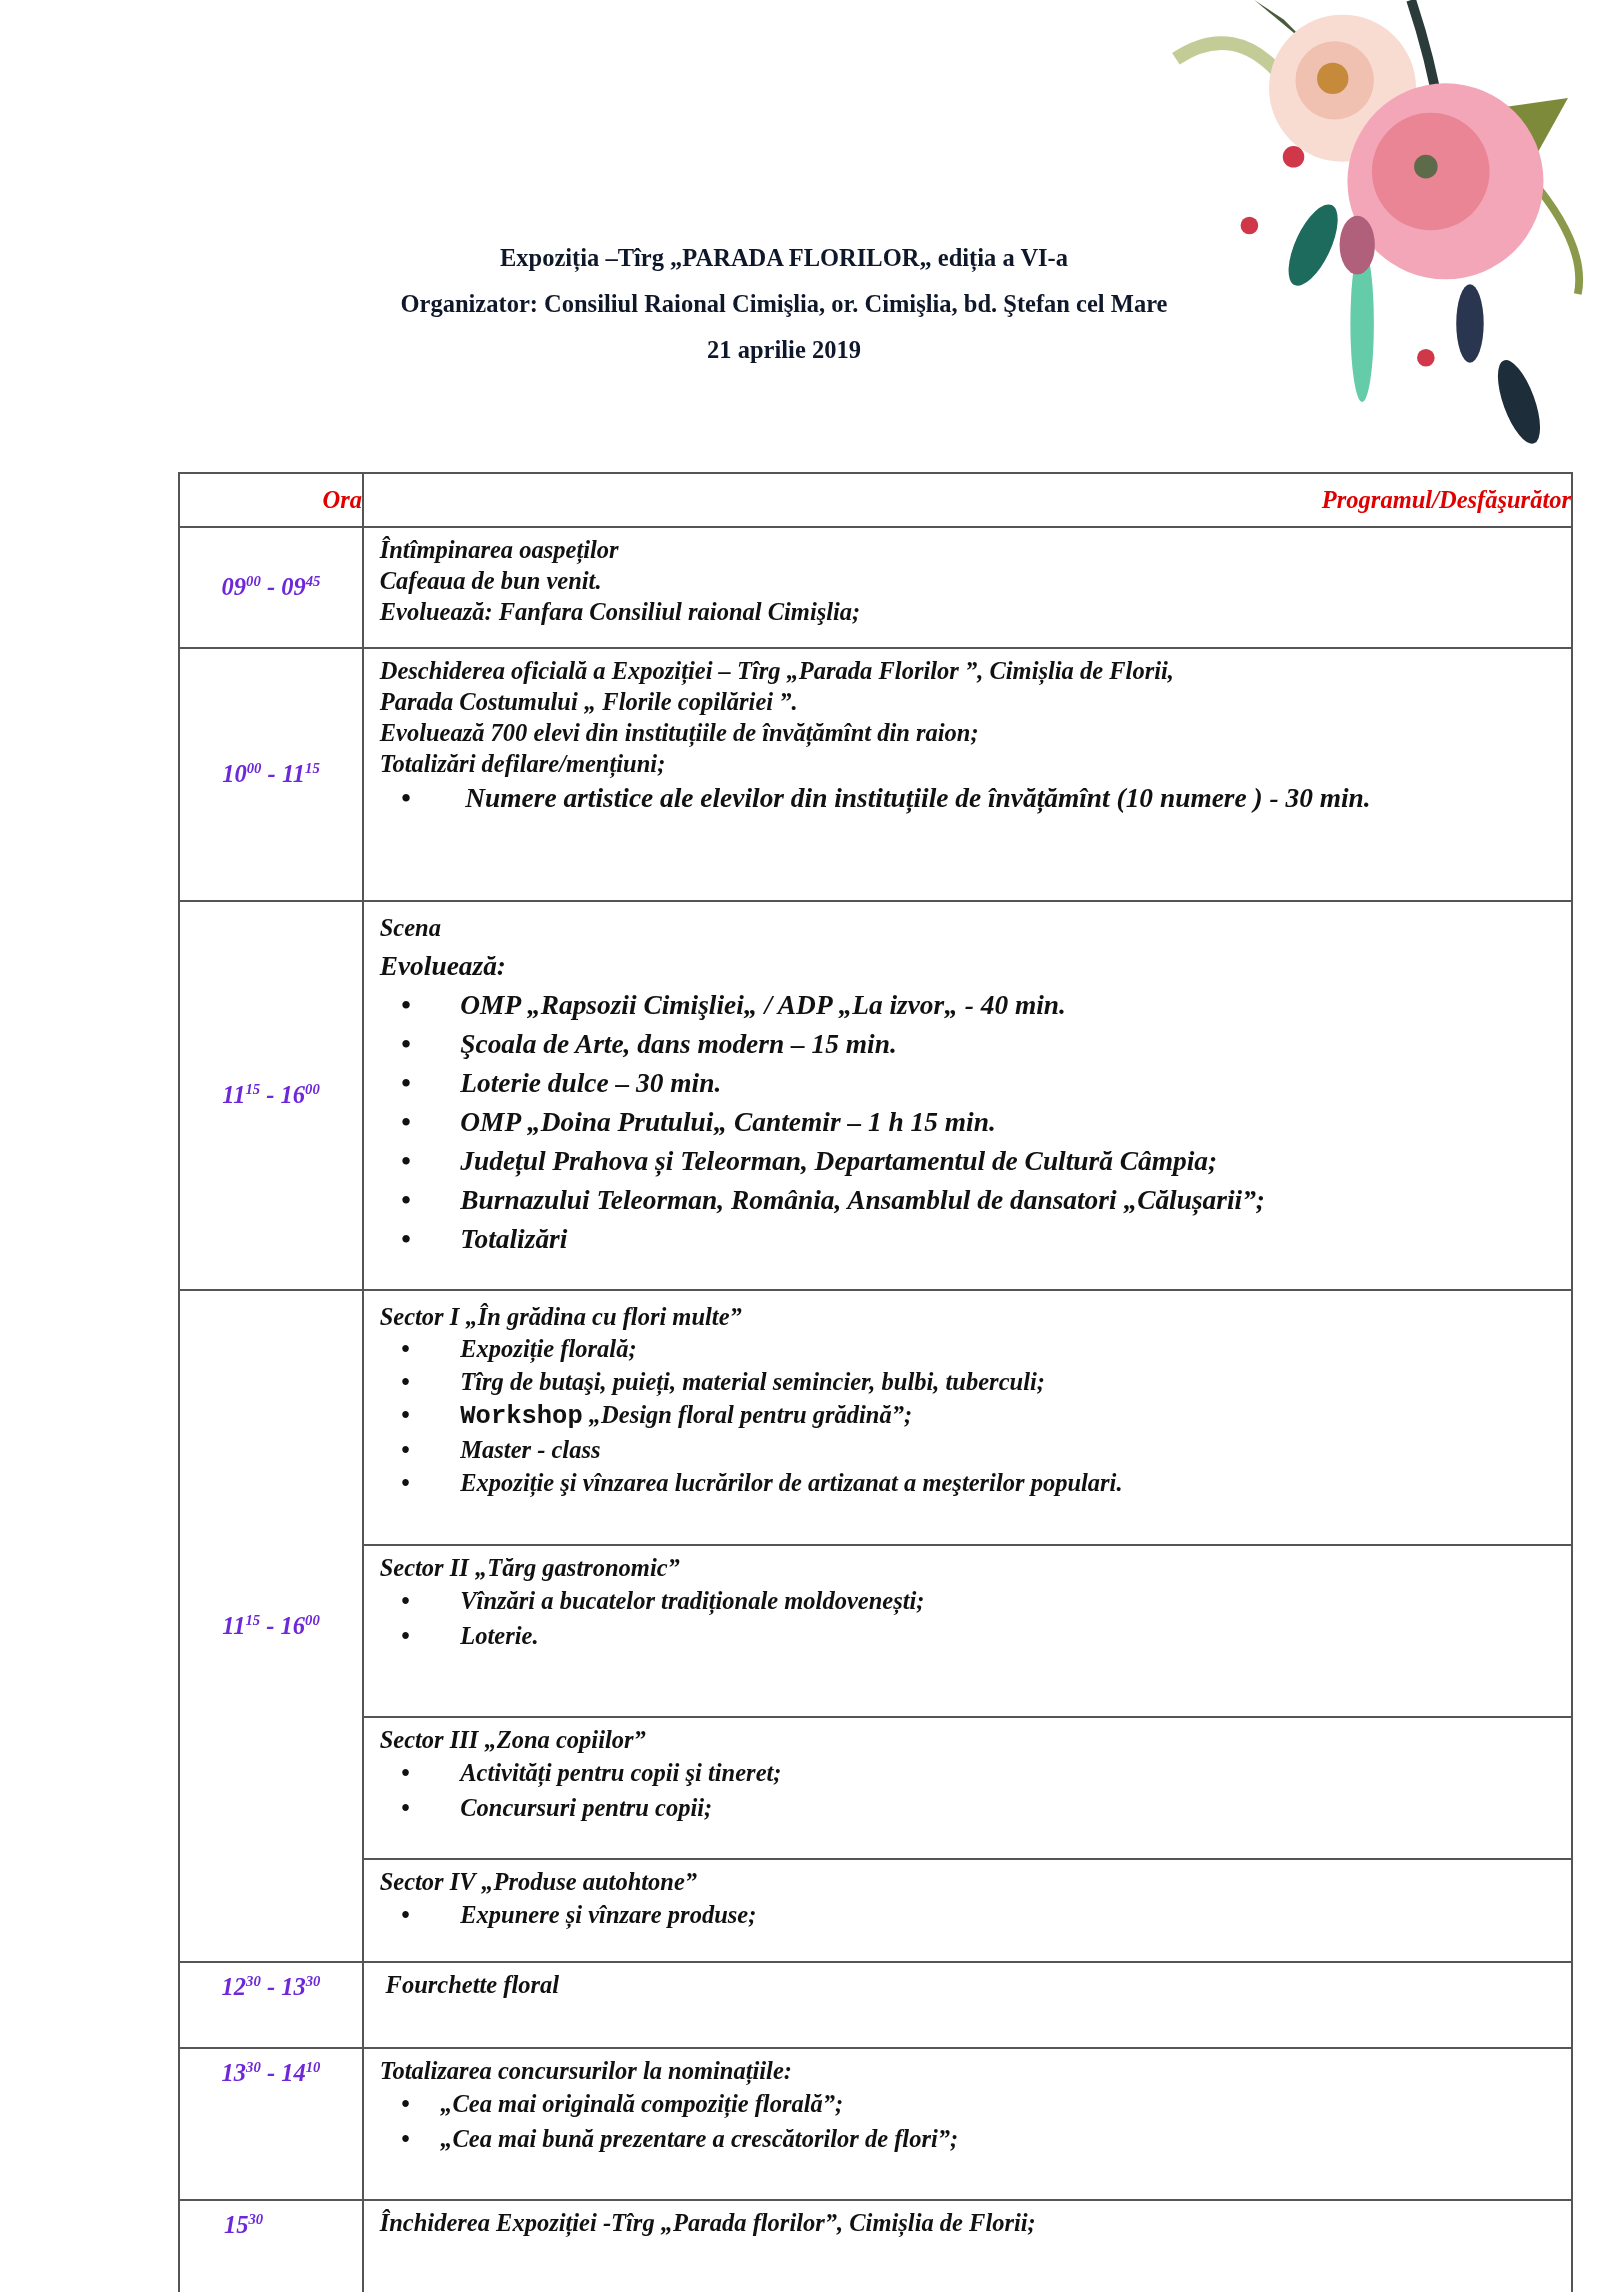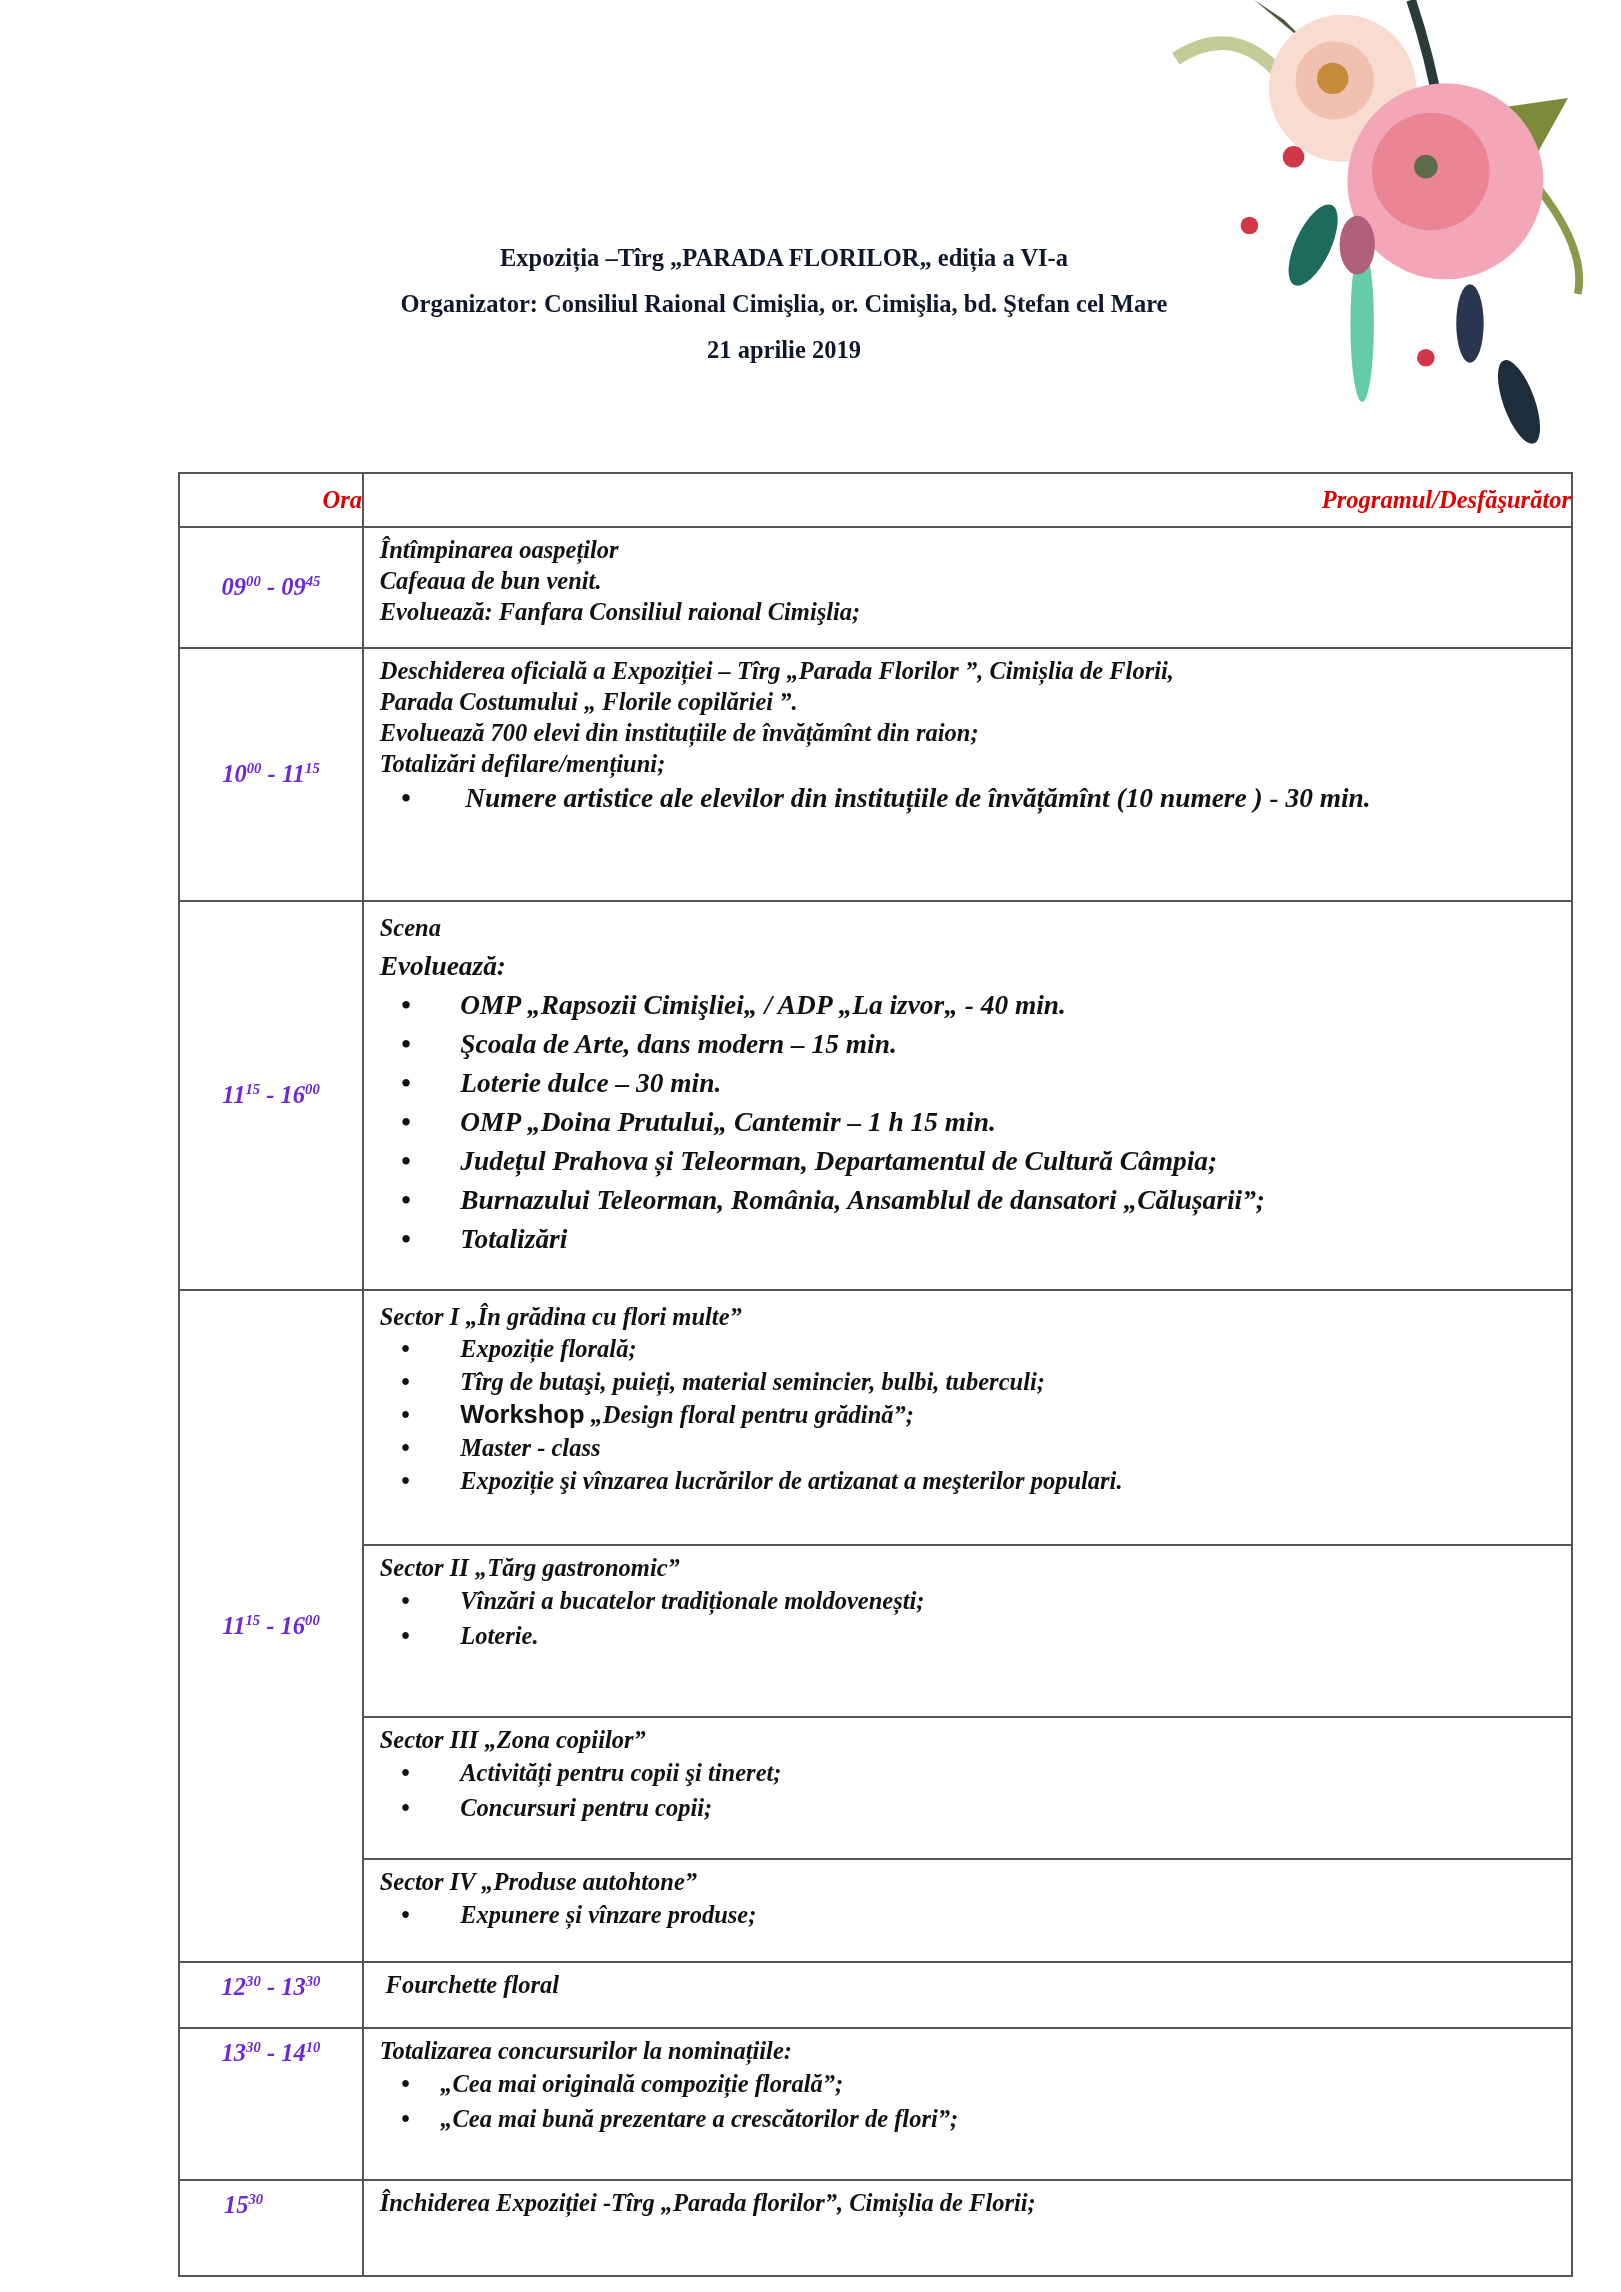--- a/index.html
+++ b/index.html
@@ -18,21 +18,21 @@
           vertical-align:middle; }
   .time.top { vertical-align:top; padding-top:9.8px; }
   .time sup { font-size:14.7px; }
   .cell { padding:5.9px 13.7px 7.8px 15.7px; font-style:italic; font-weight:bold; font-size:24.5px; line-height:31px; }
   .cell .line { display:block; }
   ul { margin:0; padding:0 0 0 67px; list-style:none; }
   li { position:relative; padding-left:59px; }
   li::before { content:"\2022"; position:absolute; left:0; top:0; font-style:normal; }
   .big { font-size:27.4px; line-height:39px; }
   .big li { line-height:39px; }
-  .ws { font-family:Liberation Sans, sans-serif; font-style:normal; font-weight:bold; font-size:25.5px; }
+  .ws { font-family:Liberation Mono, monospace; font-style:normal; font-weight:bold; font-size:25.5px; }
 </style>
 </head>
 <body>
 
 <div class="title-block">
   <div>Expoziția –Tîrg „PARADA FLORILOR„  ediția a VI-a</div>
   <div>Organizator: Consiliul Raional Cimişlia, or. Cimişlia, bd. Ştefan cel Mare</div>
   <div>21 aprilie 2019</div>
 </div>
 
@@ -149,21 +149,21 @@
   </tr>
   <tr style="height:103px">
     <td class="cell">
       <span class="line">Sector IV „Produse autohtone”</span>
       <ul style="padding-left:21.6px; line-height:35px">
         <li>Expunere și vînzare produse;</li>
       </ul>
     </td>
   </tr>
 
-  <tr style="height:66px">
+  <tr style="height:86px">
     <td class="time top">
       <span>12</span><sup>30</sup> - <span>13</span><sup>30</sup>
     </td>
     <td class="cell" style="padding-left:21.6px">
       <span class="line">Fourchette floral</span>
     </td>
   </tr>
 
   <tr style="height:152px">
     <td class="time top">

